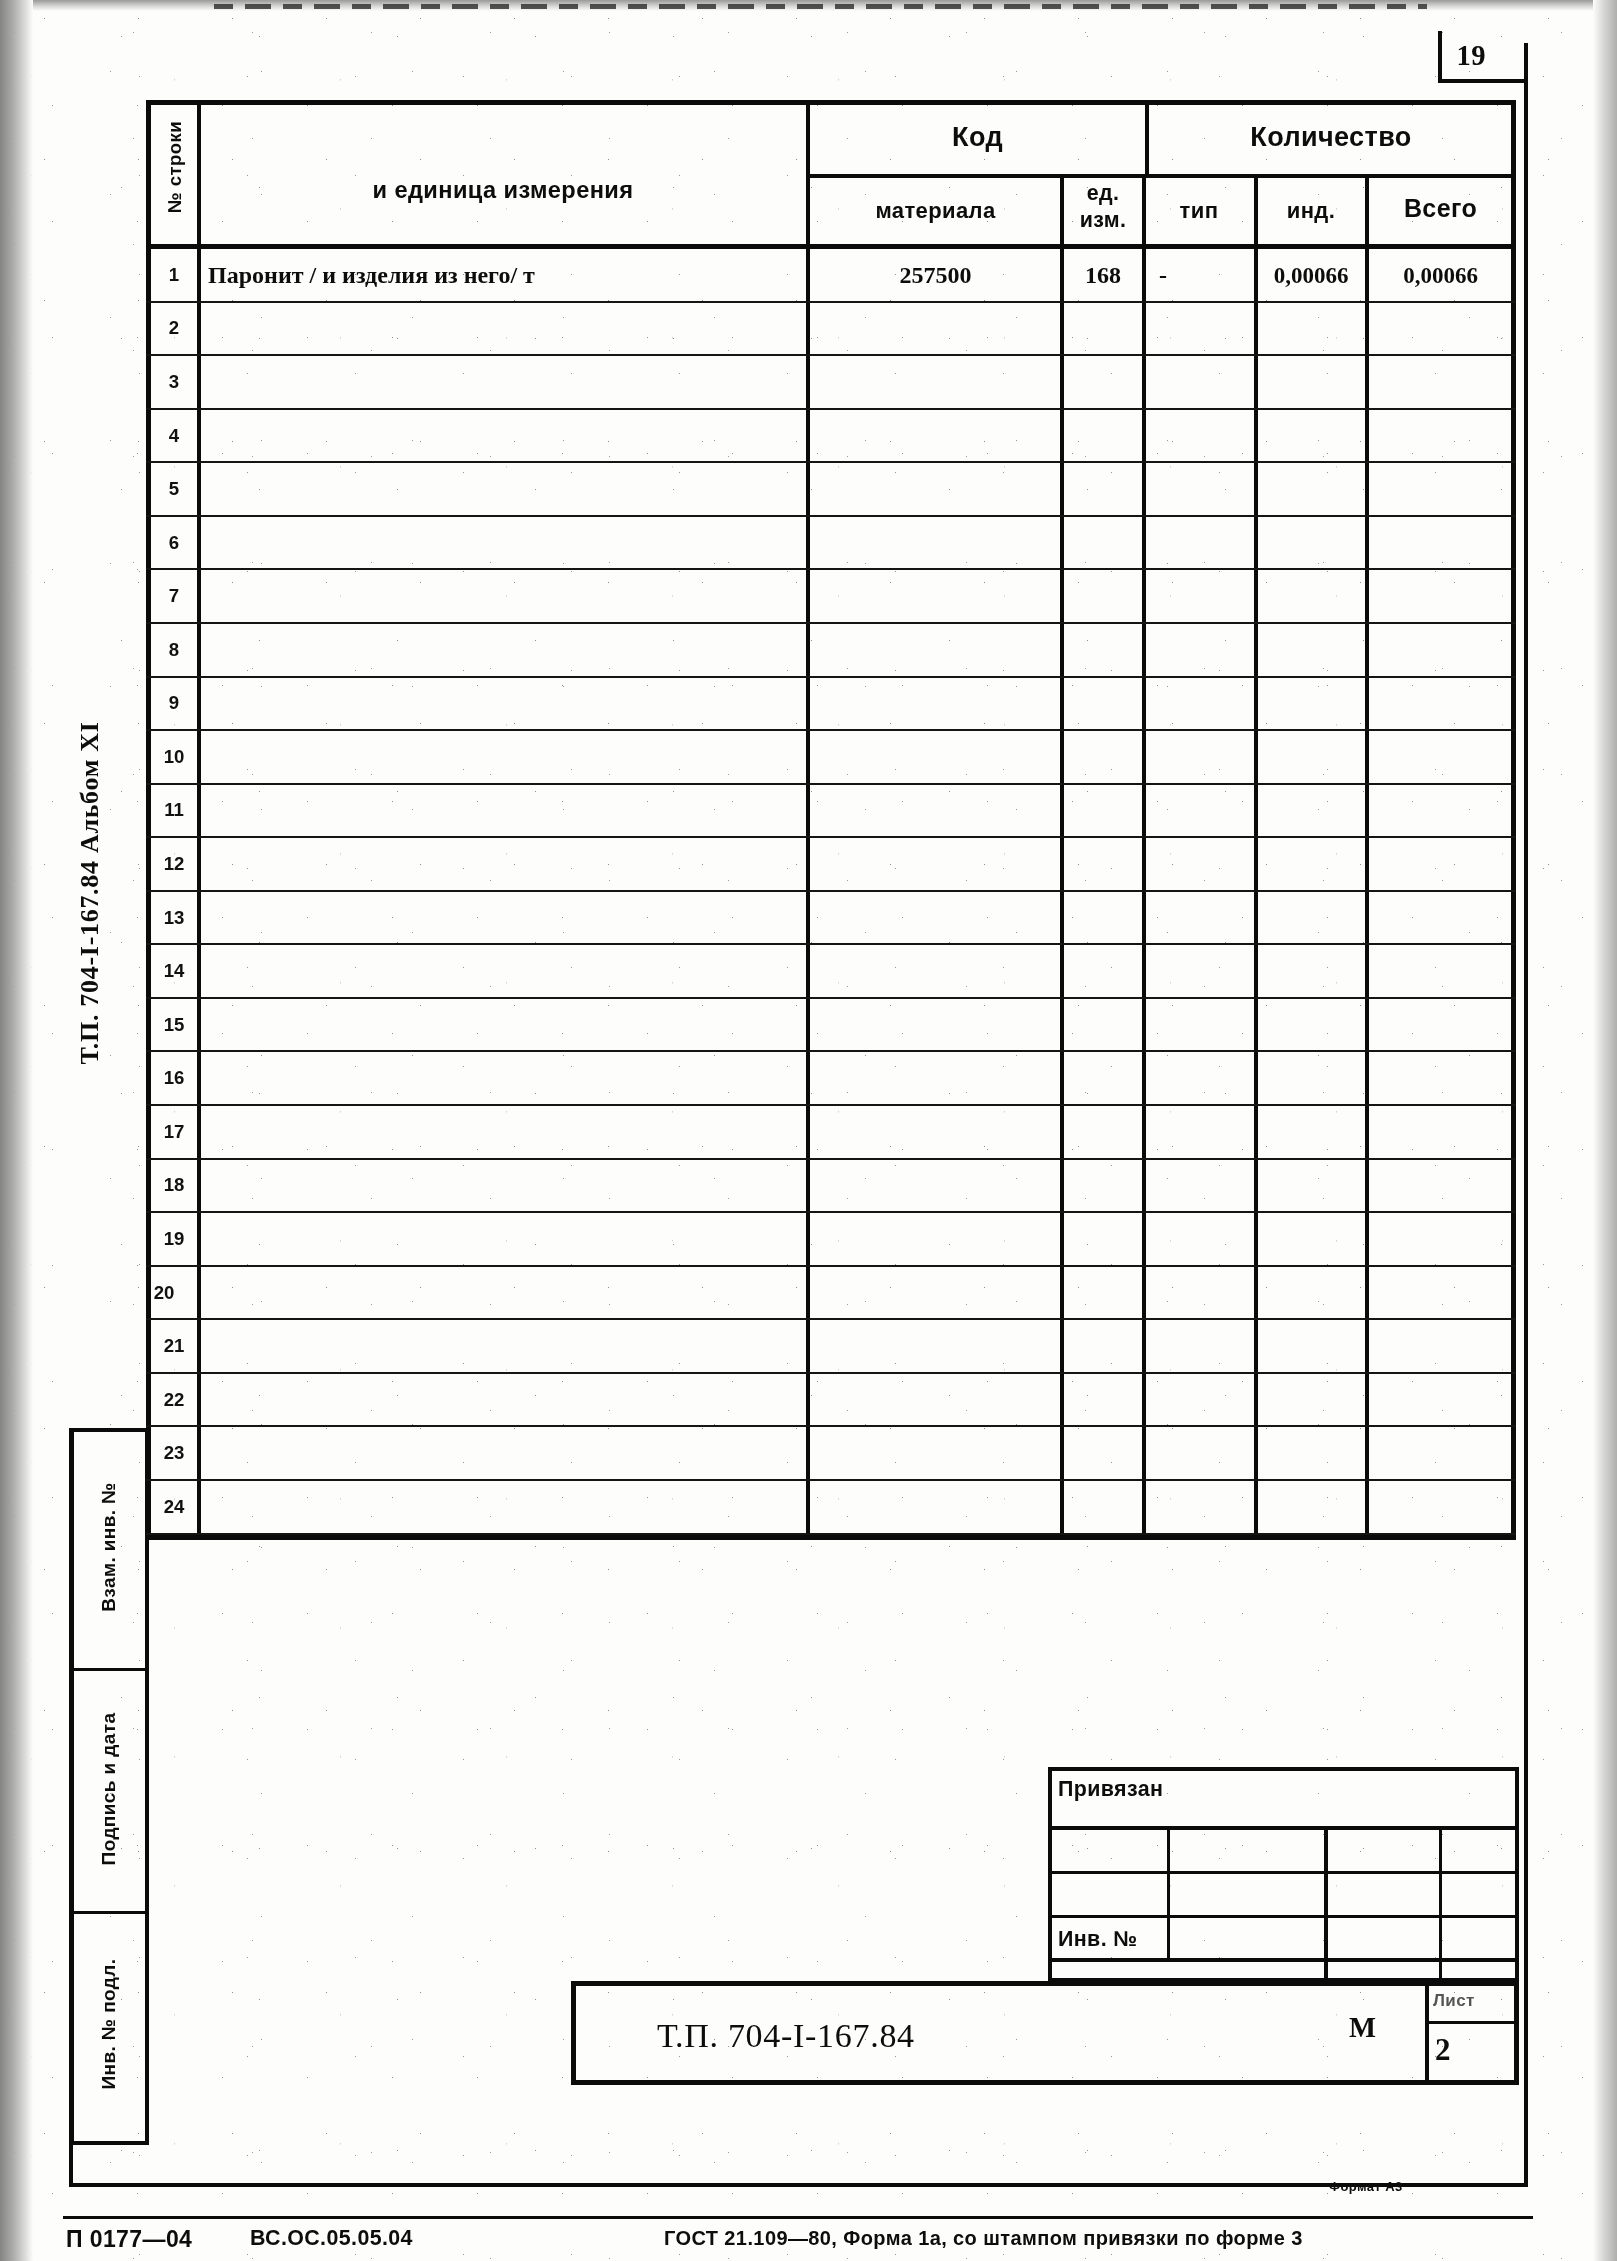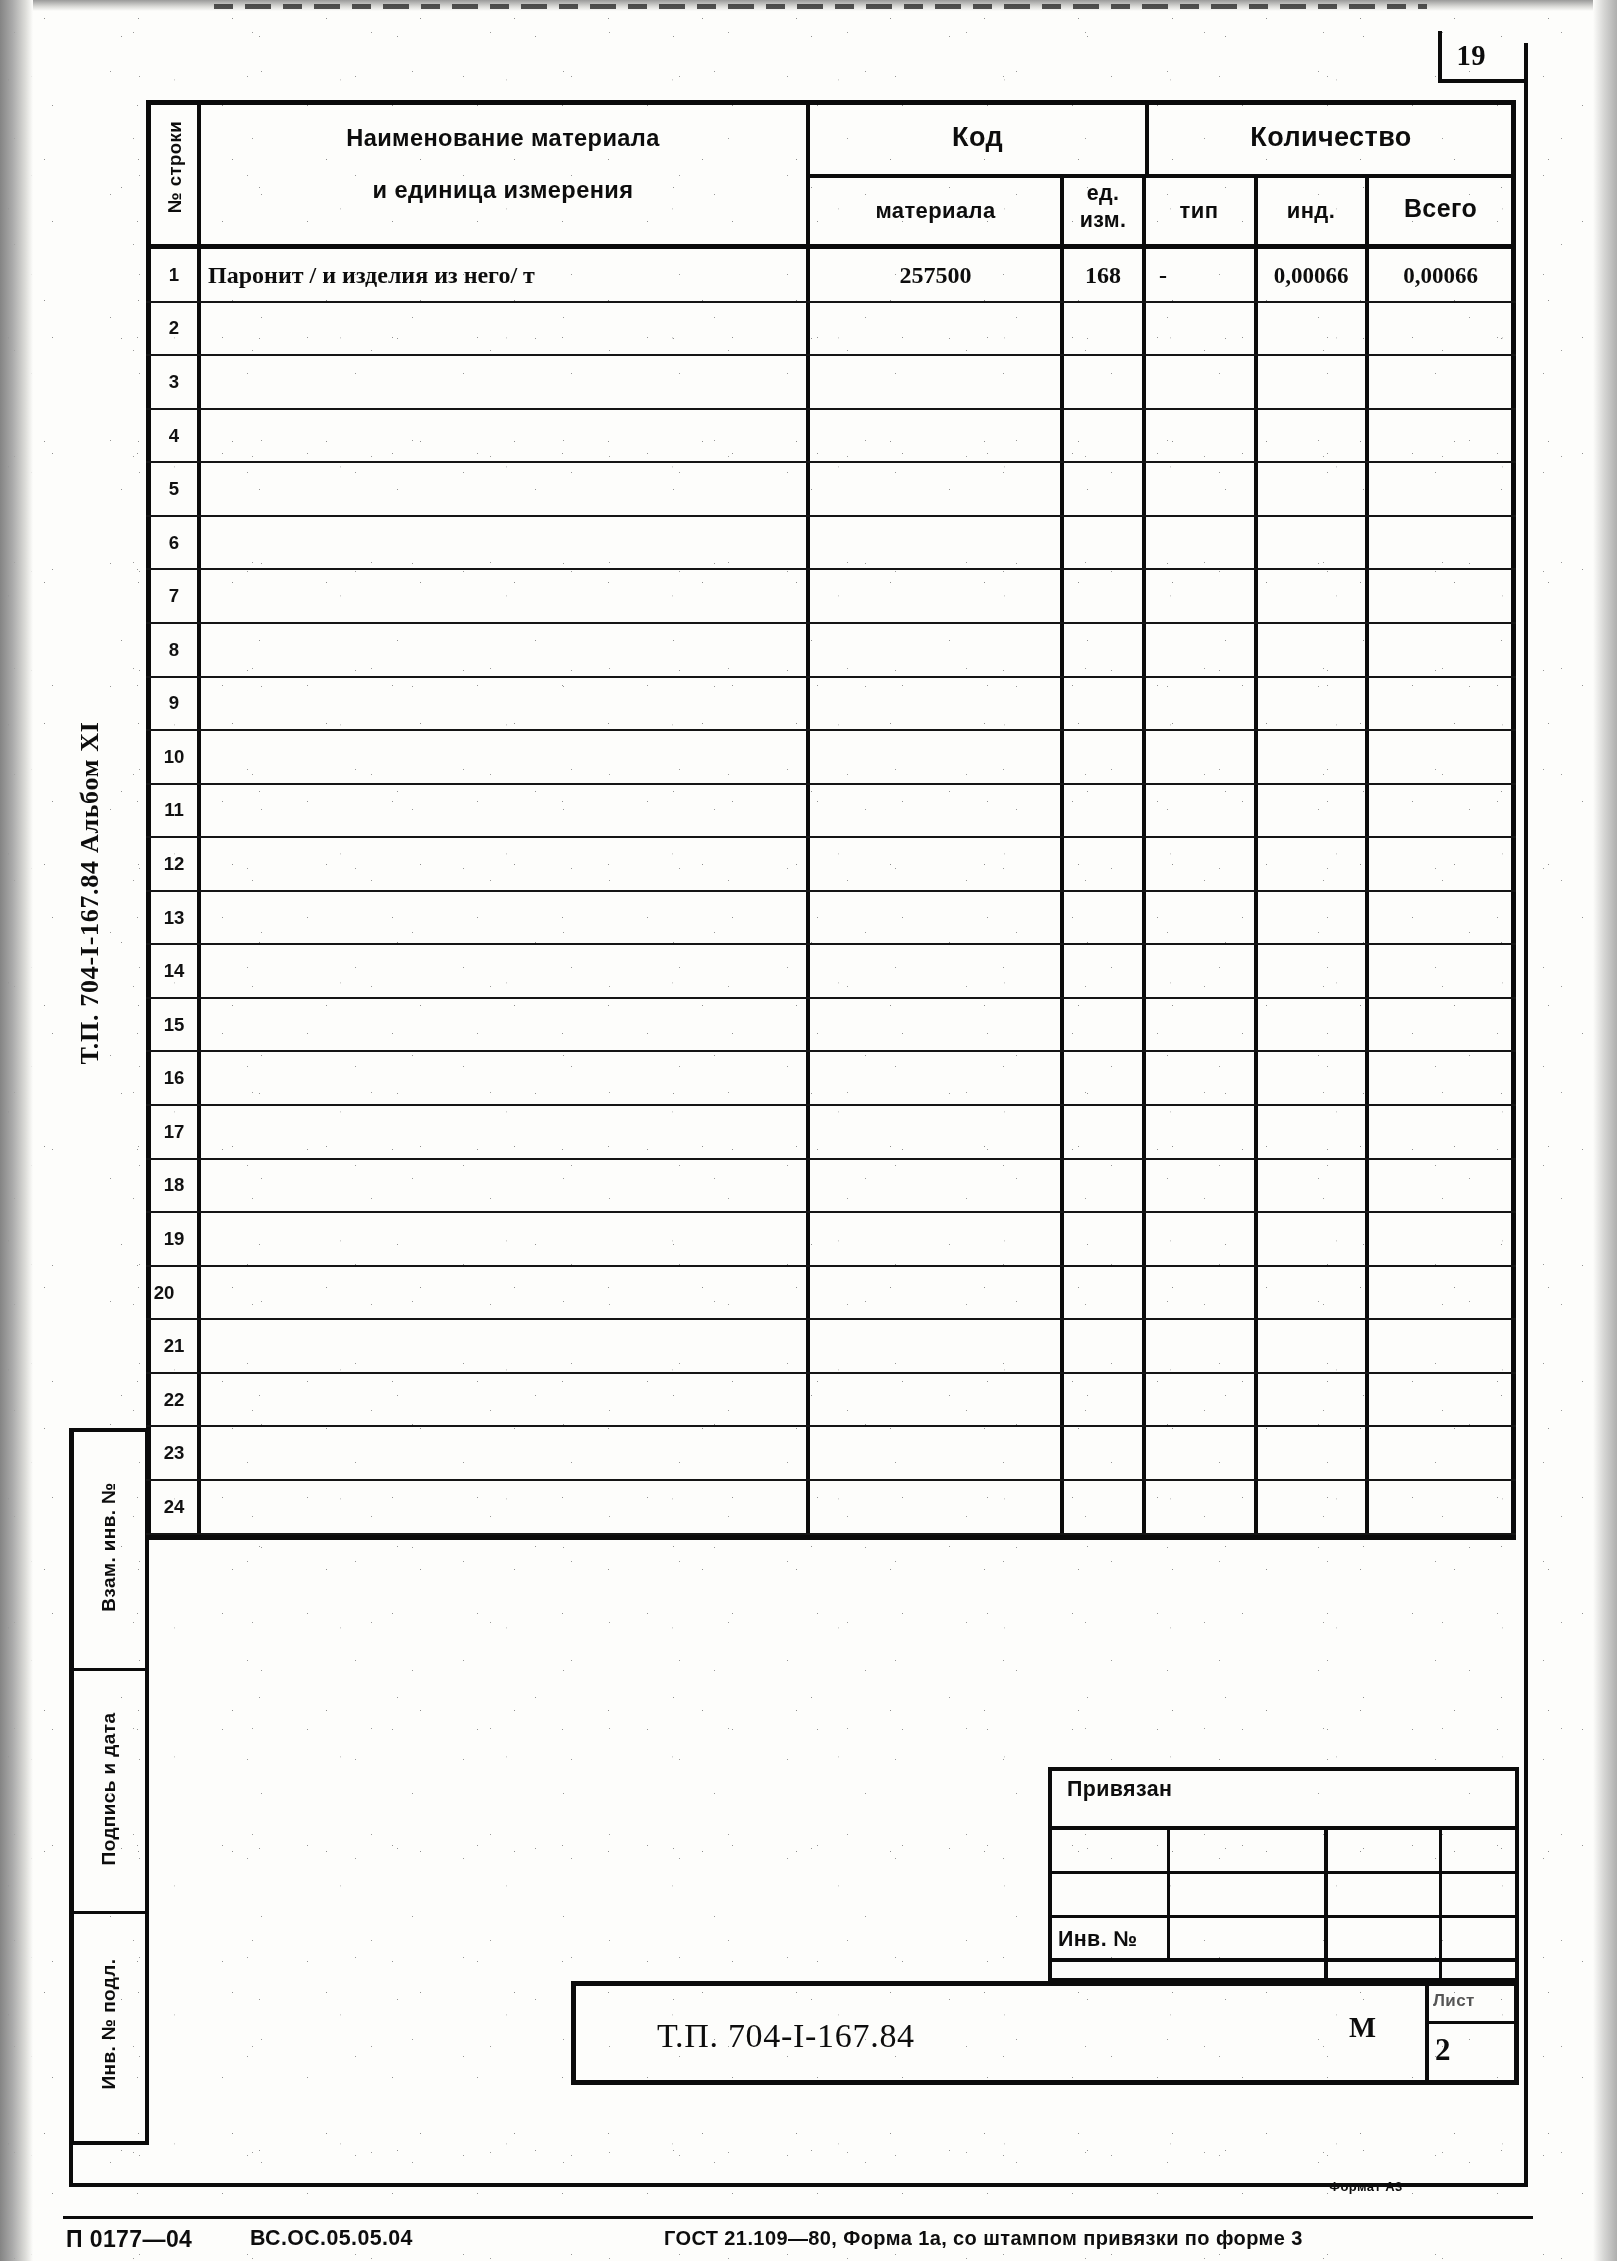--- a/index.html
+++ b/index.html
@@ -208,21 +208,20 @@
 
     <div class="ln" style="left:51px;top:0px;width:3.6px;height:1440px;"></div>
     <div class="ln" style="left:660px;top:0px;width:3.6px;height:1440px;"></div>
     <div class="ln" style="left:914px;top:74px;width:3.6px;height:1366px;"></div>
     <div class="ln" style="left:996px;top:74px;width:3.6px;height:1366px;"></div>
     <div class="ln" style="left:999px;top:74px;width:3.6px;height:0px;"></div>
     <div class="ln" style="left:999px;top:0px;width:3.6px;height:74px;"></div>
     <div class="ln" style="left:1108px;top:74px;width:3.6px;height:1366px;"></div>
     <div class="ln" style="left:1219px;top:74px;width:3.6px;height:1366px;"></div>
 
-    <div class="hdr-label stencil" style="left:57px;top:23px;width:600px;height:31px;font-size:23.6px;">Наименование материала</div>
     <div class="hdr-label stencil" style="left:57px;top:75px;width:600px;height:31px;font-size:23.6px;">и единица  измерения</div>
 
     <div class="hdr-label stencil" style="left:664px;top:18.6px;width:335px;height:37px;font-size:27px;">Код</div>
     <div class="hdr-label stencil" style="left:1003px;top:18.6px;width:364px;height:37px;font-size:27px;">Количество</div>
 
     <div class="hdr-label stencil" style="left:664px;top:95px;width:251px;height:31px;font-size:22px;">материала</div>
     <div class="hdr-label stencil" style="left:918px;top:80px;width:78px;height:26px;font-size:21.4px;">ед.</div>
     <div class="hdr-label stencil" style="left:918px;top:107px;width:78px;height:26px;font-size:21.4px;">изм.</div>
     <div class="hdr-label stencil" style="left:999px;top:95px;width:108px;height:31px;font-size:22px;">тип</div>
     <div class="hdr-label stencil" style="left:1111px;top:95px;width:108px;height:31px;font-size:22px;">инд.</div>
@@ -298,21 +297,21 @@
 
     <div class="ln" style="left:0px;top:59px;width:471px;height:3.6px;"></div>
     <div class="ln" style="left:0px;top:104px;width:471px;height:2.9px;"></div>
     <div class="ln" style="left:0px;top:148px;width:471px;height:2.9px;"></div>
     <div class="ln" style="left:0px;top:191px;width:471px;height:3.6px;"></div>
 
     <div class="ln" style="left:119px;top:59px;width:2.9px;height:133px;"></div>
     <div class="ln" style="left:276px;top:59px;width:3.6px;height:153px;"></div>
     <div class="ln" style="left:391px;top:59px;width:2.9px;height:153px;"></div>
 
-    <div class="txt stencil" style="left:10px;top:10px;font-size:21.4px;margin-left:9px;">Привязан</div>
+    <div class="txt stencil" style="left:10px;top:10px;font-size:21.4px;">Привязан</div>
     <div class="txt stencil" style="left:10px;top:160px;font-size:21.4px;">Инв. №</div>
   </div>
 
   <div id="title-block" style="left:571px;top:1981px;width:948px;height:104px;">
     <div class="ln" style="left:0px;top:0px;width:948px;height:5px;"></div>
     <div class="ln" style="left:0px;top:0px;width:5px;height:104px;"></div>
     <div class="ln" style="left:943px;top:0px;width:5px;height:104px;"></div>
     <div class="ln" style="left:0px;top:99px;width:948px;height:5px;"></div>
 
     <div class="ln" style="left:854px;top:0px;width:3.6px;height:104px;"></div>

